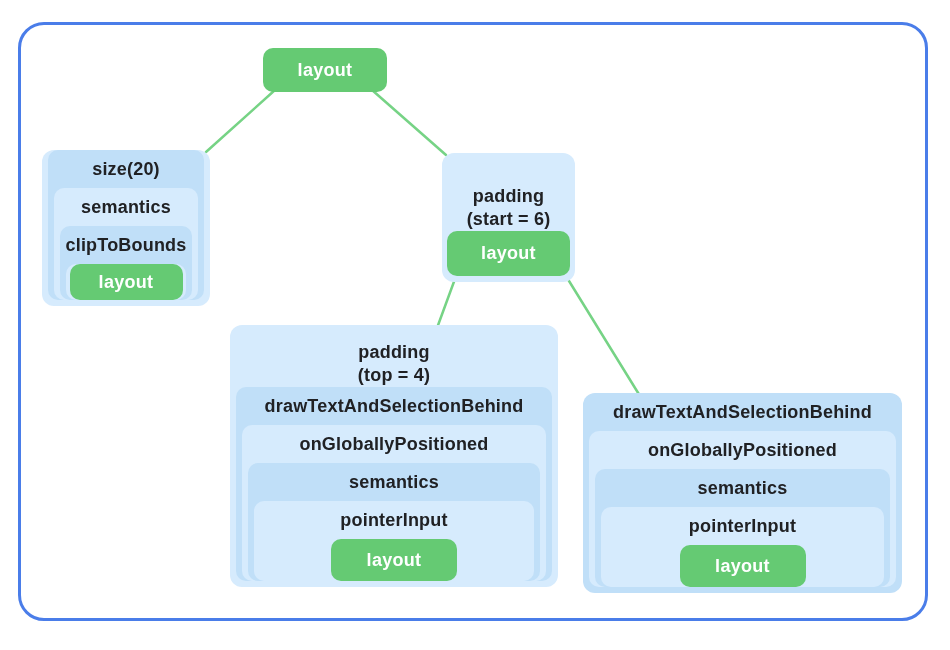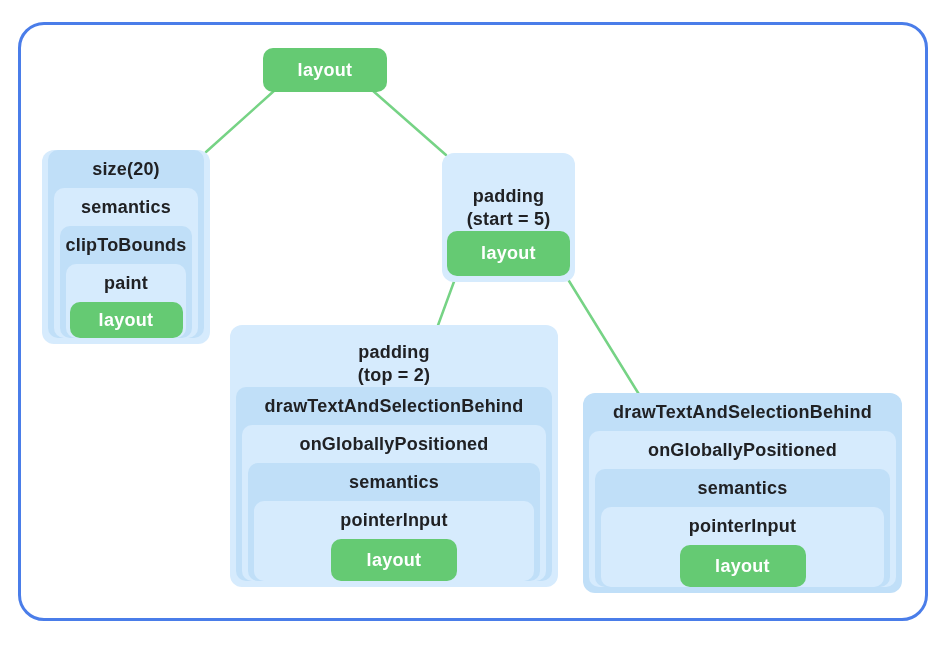--- a/index.html
+++ b/index.html
@@ -119,40 +119,39 @@
   <div class="gnode" style="left:263px; top:48px; width:124px; height:44px;">layout</div>
 
   <div class="box shade-a box-clip">
     <div class="nest shade-b">
       <div class="row-title">size(20)</div>
       <div class="nest shade-a">
         <div class="row-title">semantics</div>
         <div class="nest shade-b">
           <div class="row-title">clipToBounds</div>
           <div class="nest shade-a">
-            <div class="row-title">paint</div>
             <div class="gleaf leaf-clip">layout</div>
           </div>
         </div>
       </div>
     </div>
   </div>
 
   <div class="box shade-a box-pstart">
     <div class="row-title two-line">
       <span>padding</span>
-      <span>(start = 5)</span>
+      <span>(start = 6)</span>
     </div>
     <div class="gleaf leaf-pstart">layout</div>
   </div>
 
   <div class="box shade-a box-ptop">
     <div class="row-title two-line">
       <span>padding</span>
-      <span>(top = 2)</span>
+      <span>(top = 4)</span>
     </div>
     <div class="nest shade-b">
       <div class="row-title">drawTextAndSelectionBehind</div>
       <div class="nest shade-a">
         <div class="row-title">onGloballyPositioned</div>
         <div class="nest shade-b">
           <div class="row-title">semantics</div>
           <div class="nest shade-a">
             <div class="row-title">pointerInput</div>
             <div class="gleaf leaf-lg">layout</div>

